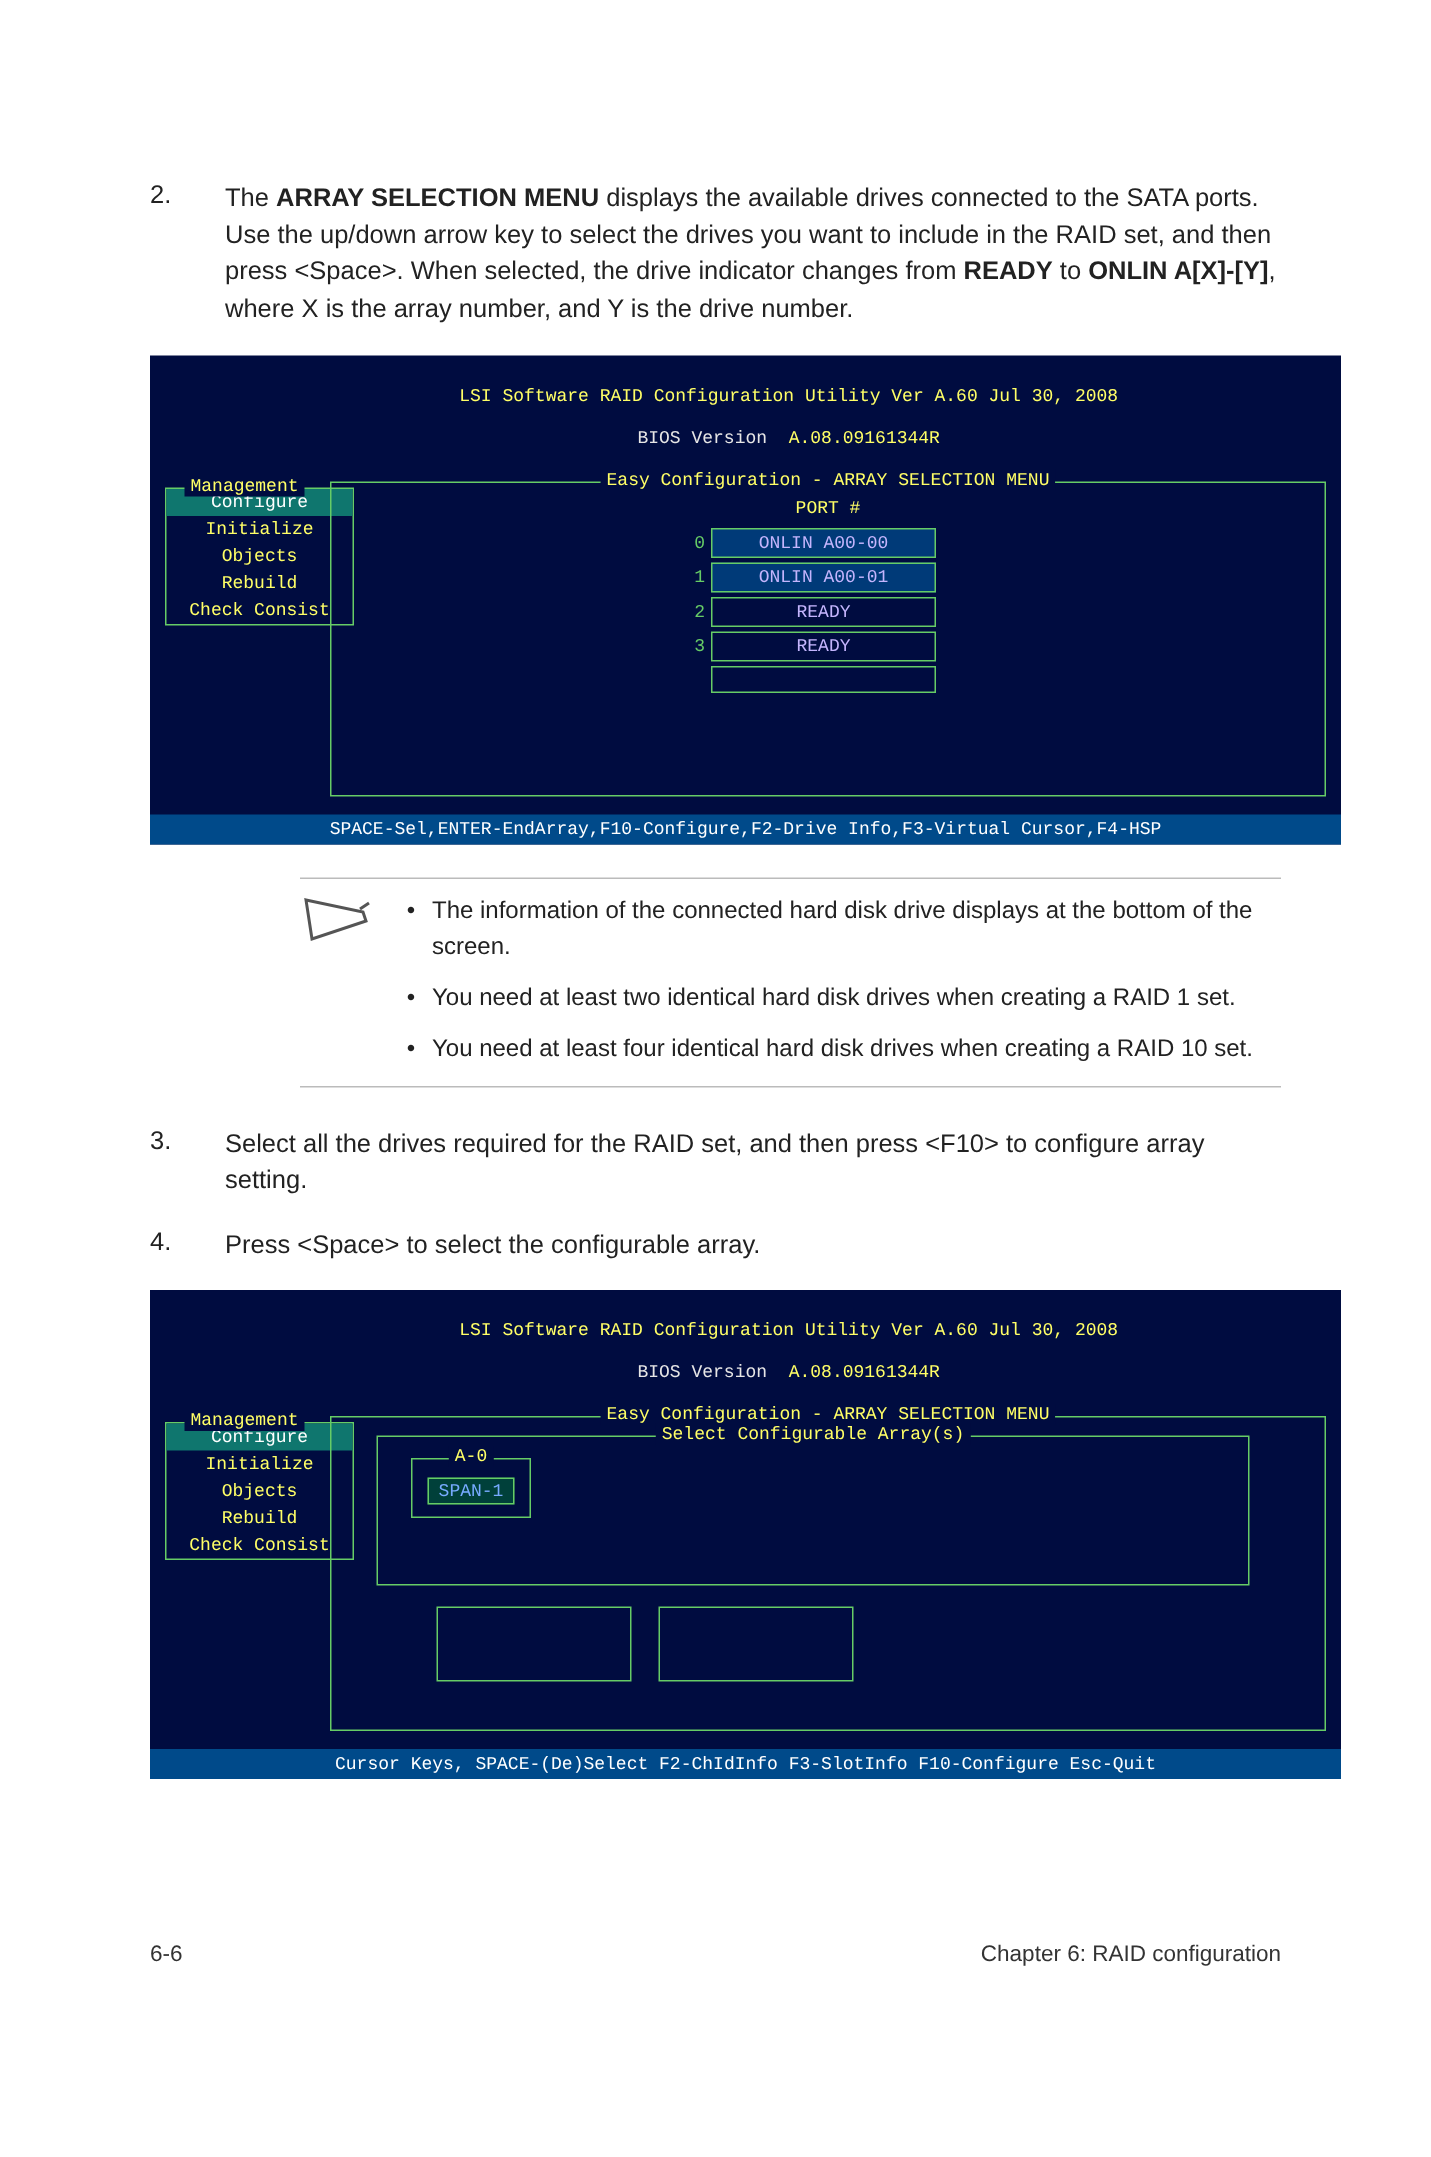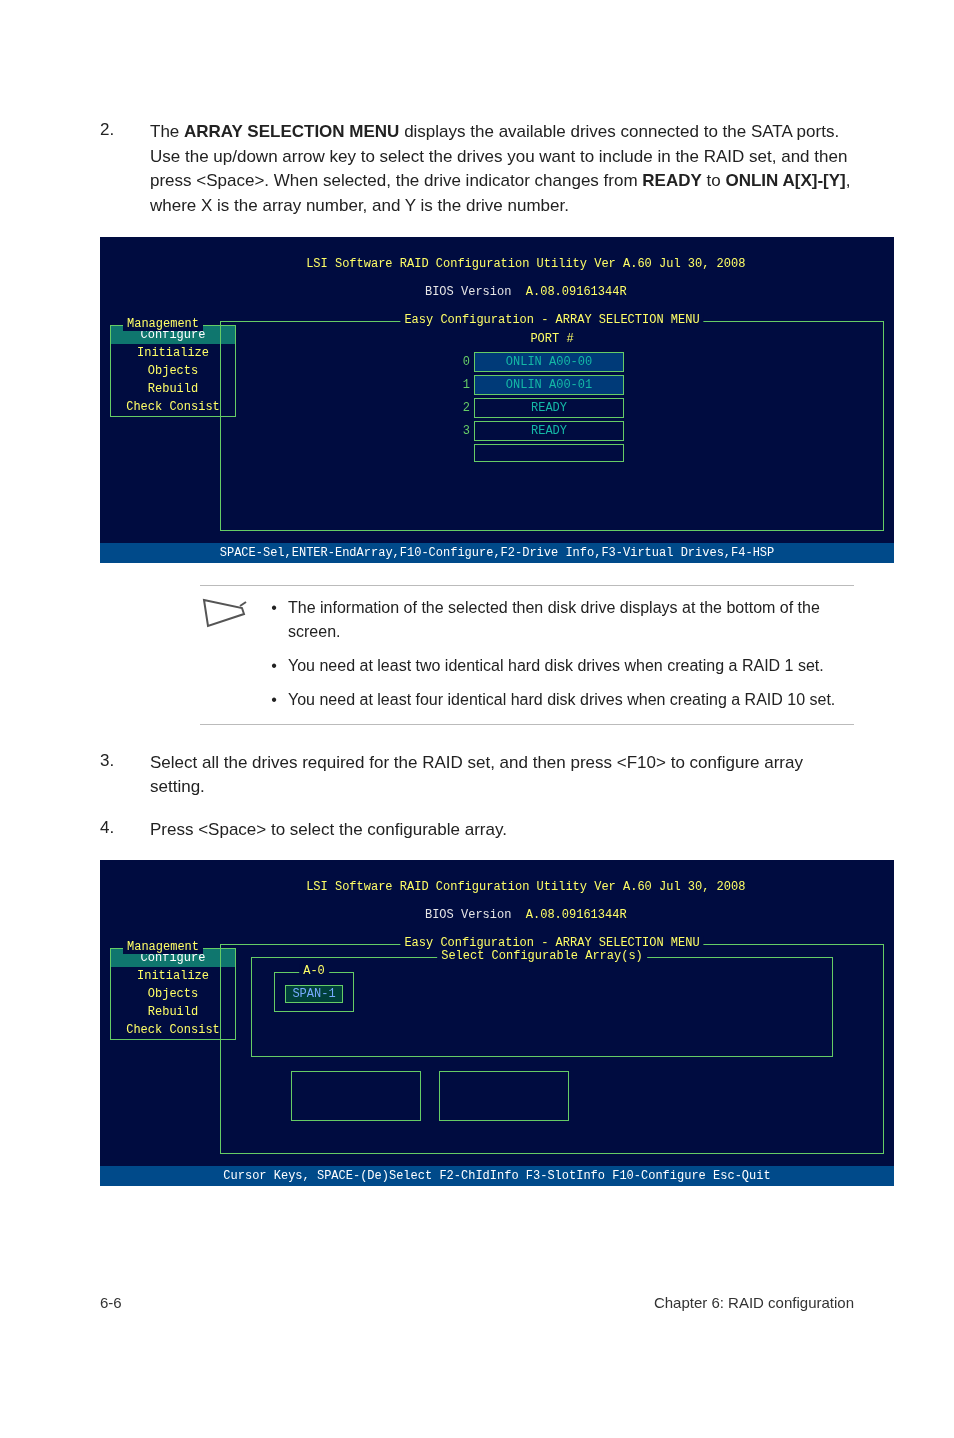--- a/index.html
+++ b/index.html
@@ -20,21 +20,21 @@
     .menu-frame { border: 1px solid #66cc66; position: relative; margin-left: 110px; height: 210px; }
     .menu-frame-title { position: absolute; top: -9px; left: 50%; transform: translateX(-50%); background: #000c40; color: #ffff66; padding: 0 4px; white-space: pre; }
     .sidebar { position: absolute; left: 10px; top: 10px; width: 126px; border: 1px solid #66cc66; background: #000c40; }
     .sidebar-header { position: absolute; top: -9px; left: 12px; background: #000c40; color: #ffff66; padding: 0 4px; }
     .sidebar-item { padding: 2px 6px; color: #ffff66; }
     .sidebar-item.sel { background: #0f766e; color: #fff; }
     .port-header { color: #ffff66; text-align: center; margin-top: 10px; }
     .drive-list { margin: 6px auto 0; width: 200px; }
     .drive-row { display: flex; align-items: center; margin-bottom: 3px; }
     .drive-num { width: 18px; text-align: right; color: #66cc66; }
-    .drive-cell { border: 1px solid #66cc66; padding: 2px 6px; margin-left: 4px; width: 150px; color: #14b8a6; background: #003a78; }
+    .drive-cell { border: 1px solid #66cc66; padding: 2px 6px; margin-left: 4px; width: 150px; color: #c4b5fd; background: #003a78; }
     .drive-cell.ready { background: #000c40; }
     .drive-empty { border: 1px solid #66cc66; height: 18px; margin-left: 22px; width: 150px; margin-top: 3px; }
     .status-line { border: 1px solid #66cc66; margin: 10px 14px 6px 14px; padding: 1px 6px; display: flex; gap: 14px; color: #ffff66; }
     .status-line .pf { background: #a03030; color: #ffff66; padding: 0 6px; }
     .footer-bar { background: #004a8a; color: #fff; padding: 3px 4px; text-align: center; white-space: pre; }
 
     
     .bios2 .menu-frame { height: 210px; }
     .inner-frame { border: 1px solid #66cc66; margin: 12px 50px 10px 30px; height: 100px; position: relative; }
     .inner-title { position: absolute; top: -9px; left: 50%; transform: translateX(-50%); background: #000c40; color: #ffff66; padding: 0 4px; white-space: pre; }
@@ -104,37 +104,37 @@
               <div class="drive-cell ready">READY</div>
             </div>
             <div class="drive-row">
               <div class="drive-num">3</div>
               <div class="drive-cell ready">READY</div>
             </div>
             <div class="drive-empty"></div>
           </div>
         </div>
       </div>
-      <div class="footer-bar">SPACE-Sel,ENTER-EndArray,F10-Configure,F2-Drive Info,F3-Virtual Drives,F4-HSP</div>
+      <div class="footer-bar">SPACE-Sel,ENTER-EndArray,F10-Configure,F2-Drive Info,F3-Virtual Cursor,F4-HSP</div>
     </div>
   </div>
 
   <div class="note-block">
     <hr class="note-rule">
     <div class="note-row">
       <div class="note-icon">
         <svg viewBox="0 0 50 40">
             <path d="M4 4 L42 12 L44 18 L8 30 Z" fill="none" stroke="#555" stroke-width="2"></path>
             <path d="M40 10 L46 6" stroke="#555" stroke-width="2"></path>
           </svg>
       </div>
       <ul class="bullets">
         <li>
             <span class="dot">•</span>
-            <span class="txt">The information of the selected then disk drive displays at the bottom of the screen.</span>
+            <span class="txt">The information of the connected hard disk drive displays at the bottom of the screen.</span>
           </li>
         <li>
             <span class="dot">•</span>
             <span class="txt">You need at least two identical hard disk drives when creating a RAID 1 set.</span>
           </li>
         <li>
             <span class="dot">•</span>
             <span class="txt">You need at least four identical hard disk drives when creating a RAID 10 set.</span>
           </li>
       </ul>

